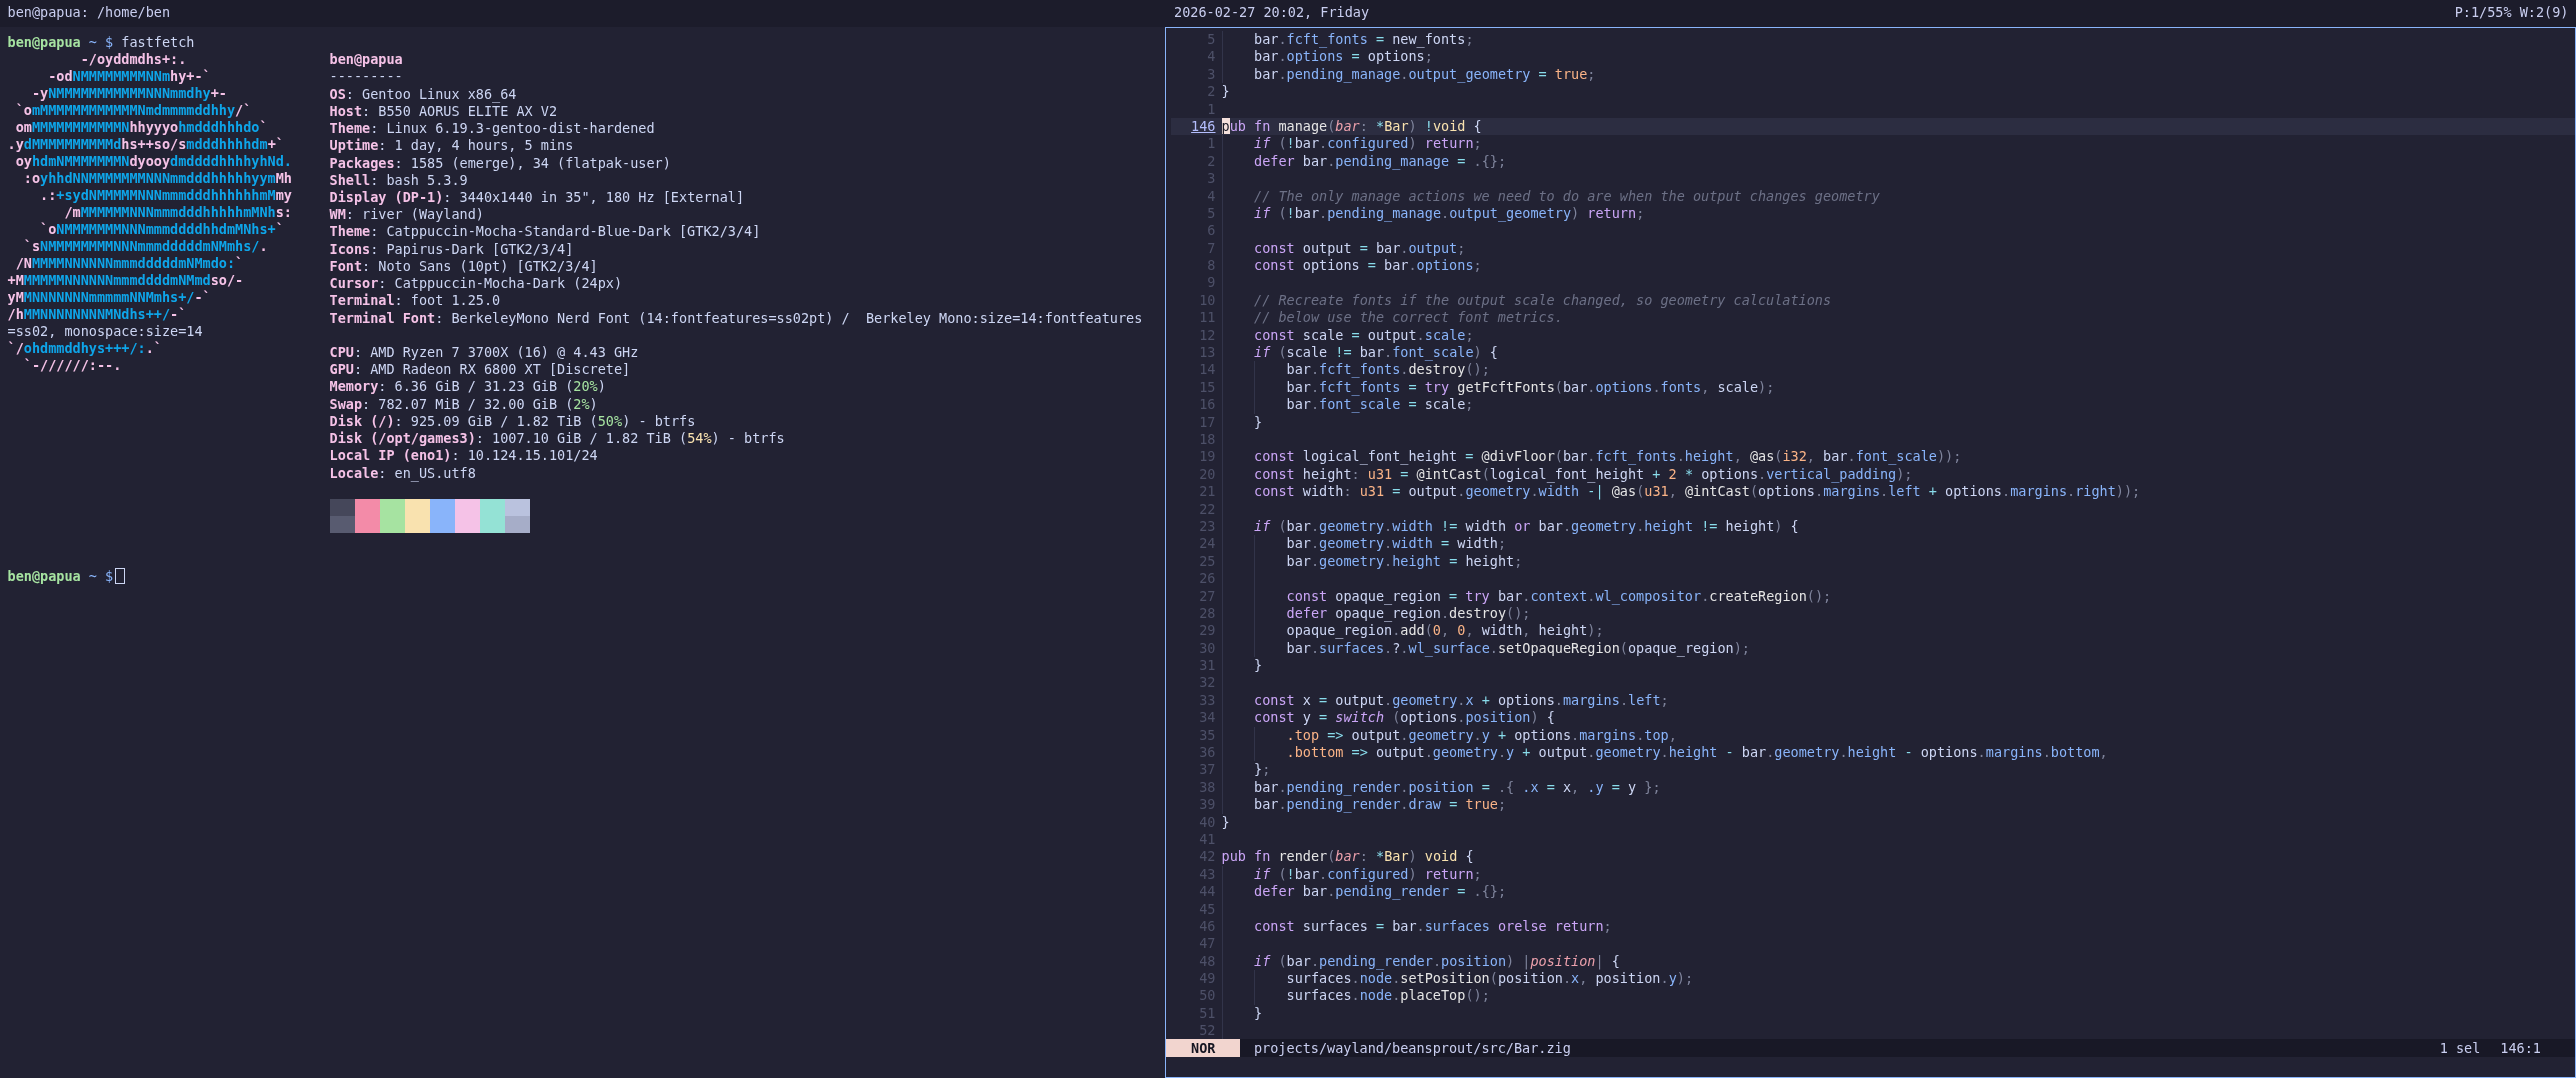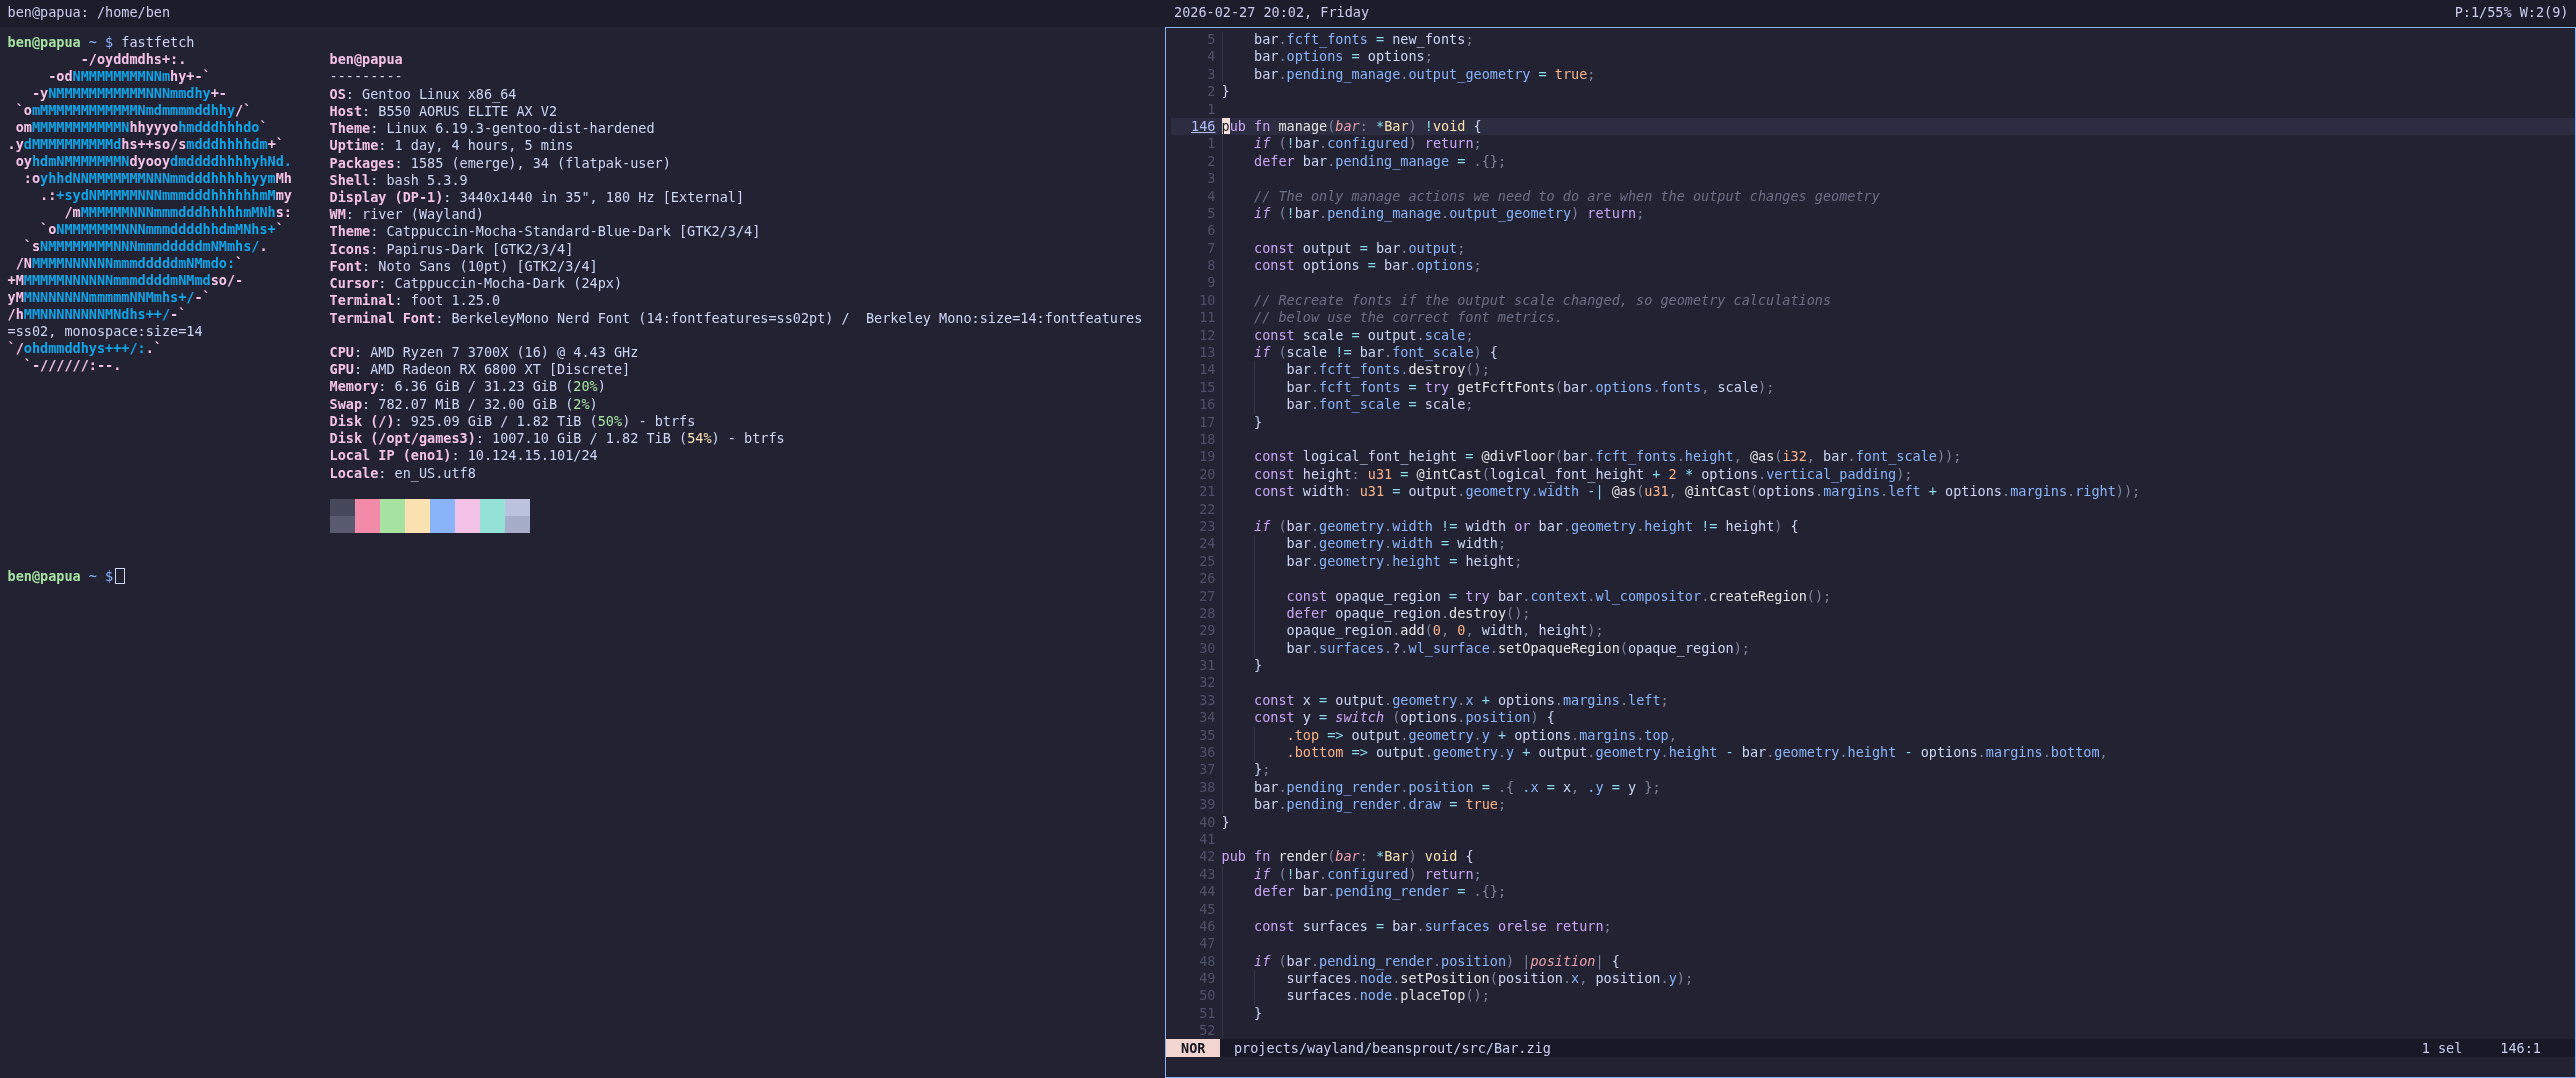--- a/index.html
+++ b/index.html
@@ -45,24 +45,24 @@
          background:#222233;box-sizing:border-box;}
   .ed-content{position:absolute;left:0;top:0;right:0;padding:3px 0 0 4.5px;}
   .cline{display:flex;height:17.4px;line-height:17.4px;white-space:pre;}
   .cline.active{background:#2c2d41;}
   .ln{flex:0 0 45px;width:45px;text-align:right;margin-right:6px;color:#4d5068;}
   .lna{color:#b4befe;text-decoration:underline;}
   .code{position:relative;flex:1;white-space:pre;}
   .guide{position:absolute;top:0;bottom:0;width:0.7px;background:#32344a;}
   .statusline{position:absolute;left:0;right:0;top:1011px;height:18px;background:#181826;
               display:flex;align-items:center;}
-  .mode-badge{background:#f2d5cf;color:#161622;font-weight:bold;padding:0 15px;height:18px;
+  .mode-badge{background:#f2d5cf;color:#161622;font-weight:bold;padding:0 25px;height:18px;
               line-height:18px;}
   .sl-path{margin-left:13.5px;color:#c9cef0;}
-  .sl-right{margin-left:auto;display:flex;gap:38px;margin-right:34px;color:#c9cef0;}
+  .sl-right{margin-left:auto;display:flex;gap:20px;margin-right:34px;color:#c9cef0;}
 </style>
 </head>
 <body>
 
 <div class="topbar">
   <span class="tb-title">ben@papua: /home/ben</span>
   <span class="tb-date">2026-02-27 20:02, Friday</span>
   <span class="tb-status">P:1/55% W:2(9)</span>
 </div>
 

